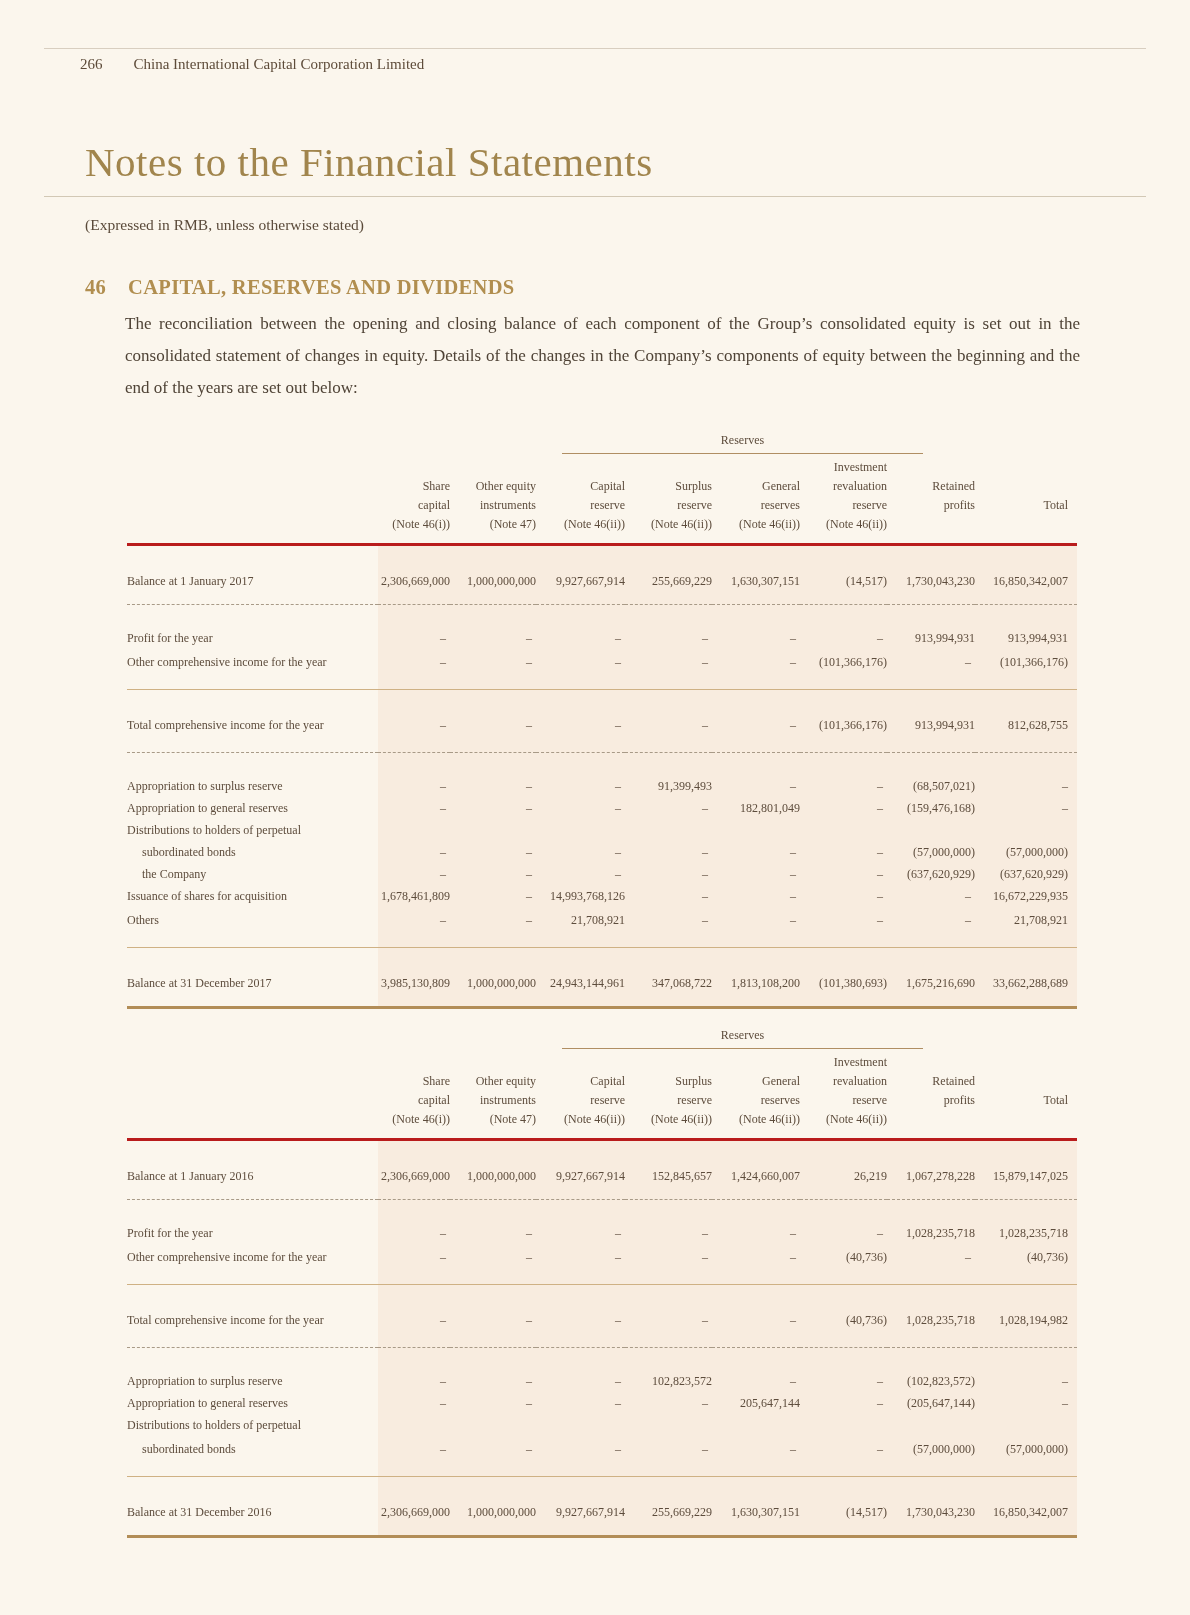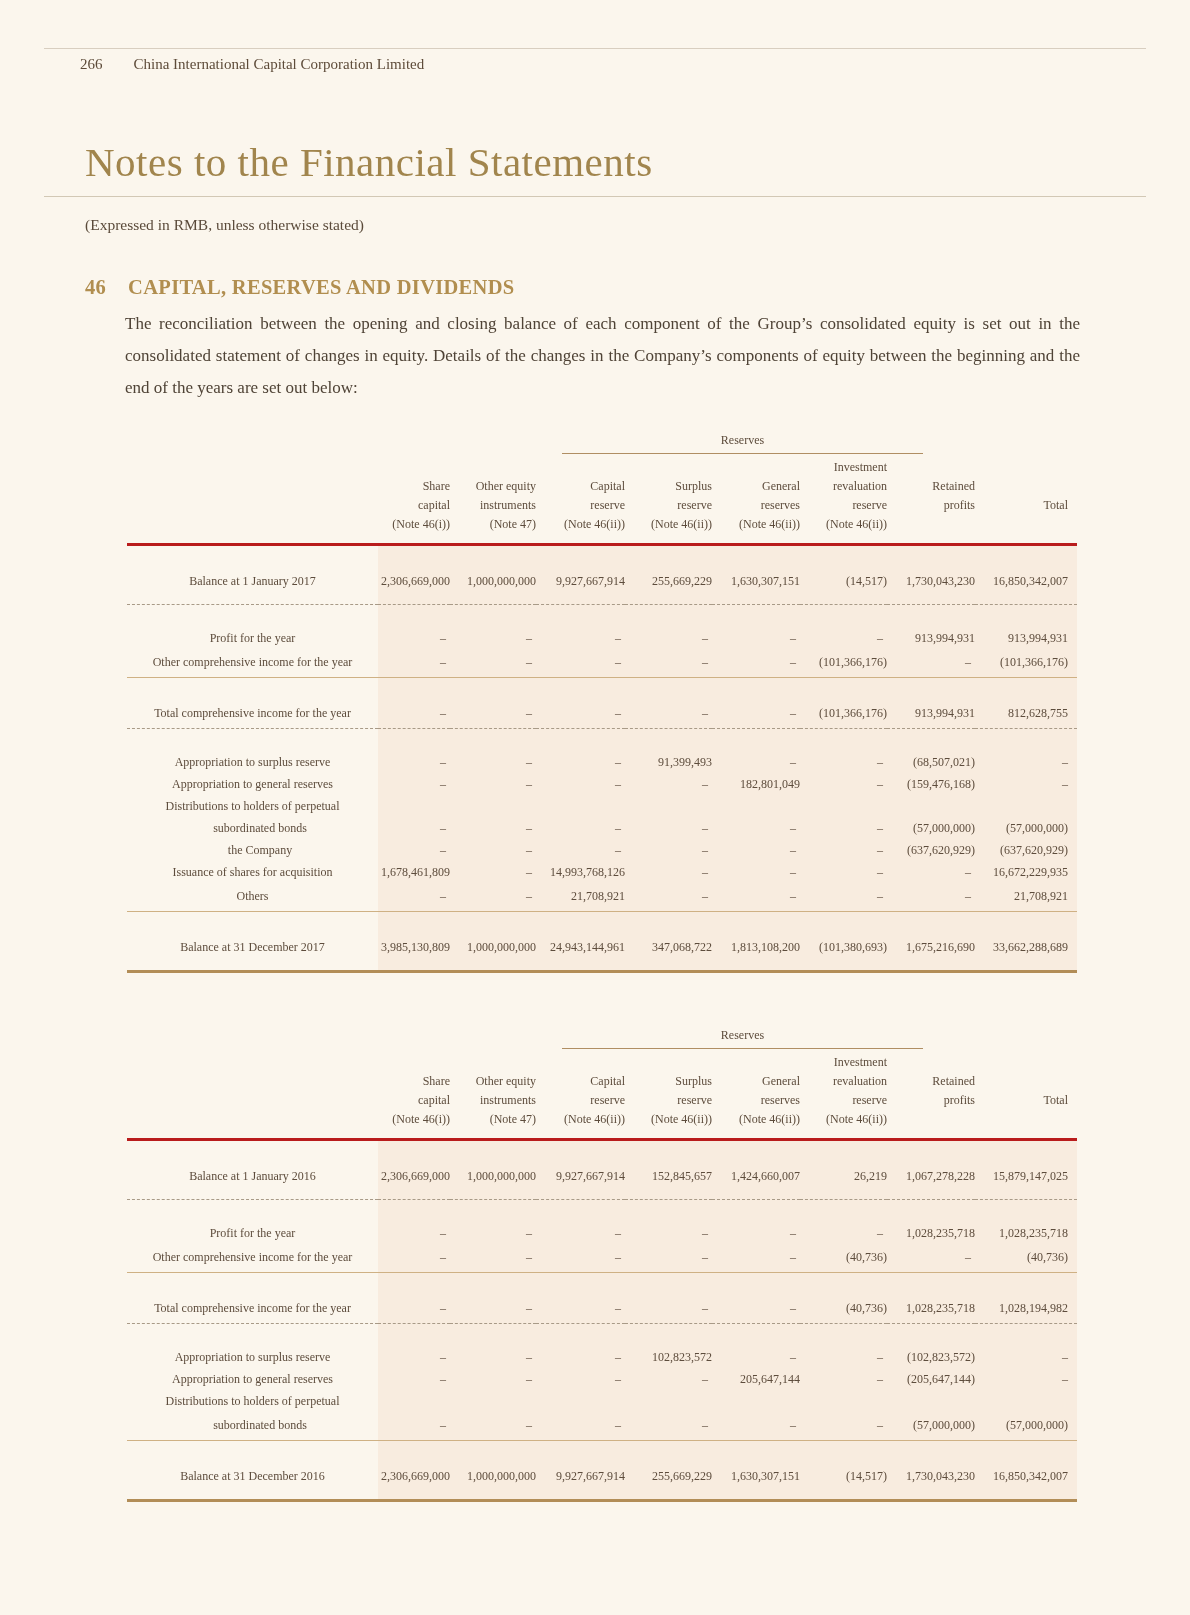--- a/index.html
+++ b/index.html
@@ -34,30 +34,30 @@
 
   thead td{padding:0;}
   tr.resv-row td{height:34px;vertical-align:bottom;}
   .resv-line{border-bottom:1px solid #b08e63;padding-bottom:5px;margin:0 -36px 0 26px;text-align:center;}
   tr.hdr-row td.hcell{vertical-align:bottom;text-align:right;line-height:19px;
     padding:4px 0 9px 0;border-bottom:3px solid #b91c1c;}
   tr.hdr-row td.hcell.nonote{padding-bottom:28px;}
 
   tbody td{height:22px;padding:0;}
   td.sh{background:#f8ecdf;}
-  td.lbl{text-align:center;font-family:Liberation Serif, serif;}
+  td.lbl{text-align:left;font-family:Liberation Serif, serif;}
   td.lbl.ind{padding-left:15px;}
   td.val{text-align:right;}
   td.val.dash{padding-right:4px;}
   table.fin td:last-child{padding-right:9px;}
 
   tr.b-dashed td{border-bottom:1px dashed #a89a87;}
   tr.b-solid td{border-bottom:1px solid #cfb184;}
   tr.b-thick td{border-bottom:3px solid #b28d57;}
-  tr.pad td{padding-top:2px;padding-bottom:4px;}
+  tr.pad td{padding-top:2px;padding-bottom:16px;}
   tr.bal td{padding-top:2px;padding-bottom:12px;}
 </style>
 </head>
 <body>
 
 <div class="rule rule-top"></div>
 <div class="running-header">
   <span class="pn">266</span><span>China International Capital Corporation Limited</span>
 </div>
 

